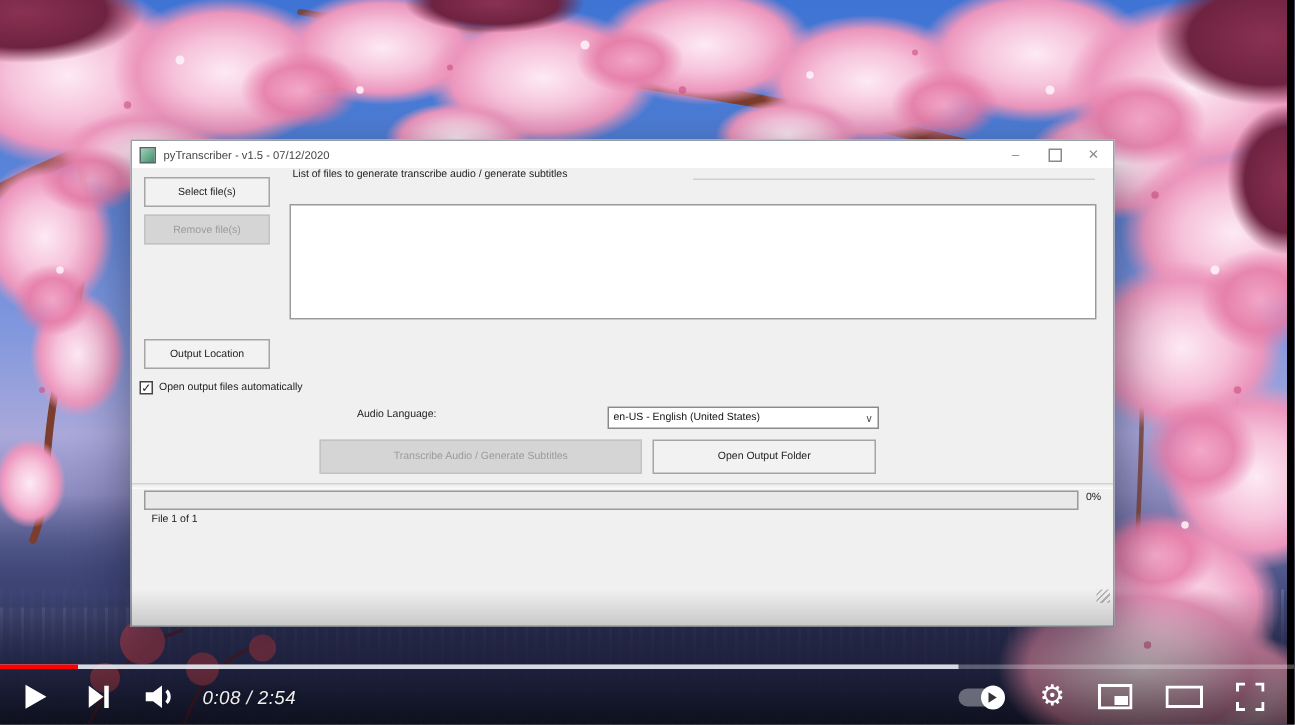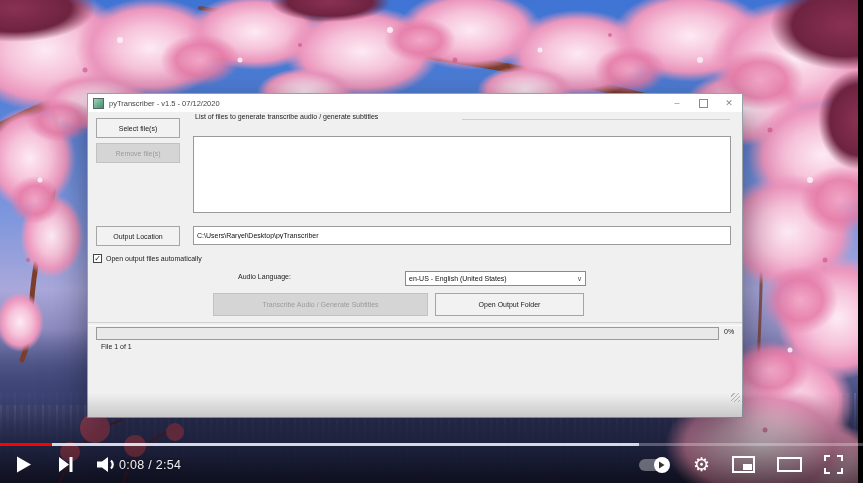--- a/index.html
+++ b/index.html
@@ -51,21 +51,21 @@
   .grip{position:absolute;right:2px;bottom:2px;width:9px;height:9px;
     background:repeating-linear-gradient(135deg, transparent 0 2px, #b5b5b5 2px 3px);}
   
   .yt-shade{position:absolute;left:0;right:0;bottom:0;height:90px;z-index:5;
     background:linear-gradient(180deg, rgba(0,0,0,0), rgba(0,0,0,.62));}
   .yt-bar{position:absolute;left:0;right:0;bottom:37px;height:3px;z-index:6;background:rgba(255,255,255,.28);cursor:pointer;}
   .yt-loaded{position:absolute;left:0;top:0;height:100%;background:rgba(235,238,248,.85);}
   .yt-played{position:absolute;left:0;top:0;height:100%;}
   .yt-controls{position:absolute;left:0;right:0;bottom:0;height:37px;z-index:7;display:flex;align-items:center;color:#fff;}
   .ytc{display:flex;align-items:center;justify-content:center;cursor:pointer;flex:none;}
-  .time{font-size:12.5px;color:#eee;margin-left:0;letter-spacing:.3px;text-shadow:0 0 3px rgba(0,0,0,.5);}
+  .time{font-size:12.5px;color:#eee;margin-left:16px;letter-spacing:.3px;text-shadow:0 0 3px rgba(0,0,0,.5);font-style:italic;}
   .toggle{width:30px;height:12px;border-radius:7px;background:rgba(150,150,160,.65);position:relative;}
   .knob{position:absolute;right:-1px;top:-2px;width:16px;height:16px;border-radius:50%;background:#fff;
     display:flex;align-items:center;justify-content:center;}
   .gear-glyph{font-size:19px;line-height:19px;color:#fff;}
   svg.icon{display:block;fill:#fff;}
 </style>
 </head>
 <body>
 
 <div class="frame">
@@ -187,21 +187,20 @@
     </div>
     <div class="content">
       <button class="btn" style="left:8px;top:6px;width:84px;height:20px;">Select file(s)</button>
       <button class="btn disabled" style="left:8px;top:31px;width:84px;height:20px;">Remove file(s)</button>
 
       <span class="group-label">List of files to generate transcribe audio / generate subtitles</span>
       <span class="group-line"></span>
       <div class="listbox"></div>
 
       <button class="btn" style="left:8px;top:114px;width:84px;height:20px;">Output Location</button>
-      <input class="pathfield" value="C:\Users\Raryel\Desktop\pyTranscriber" style="">
 
       <span class="chk-row">
         <span class="checkbox">✓</span>
         <span class="chk-label">Open output files automatically</span>
       </span>
 
       <span class="lang-label">Audio Language:</span>
       <span class="dropdown">
         <span>en-US - English (United States)</span>
         <span class="dd-chevron">∨</span>

